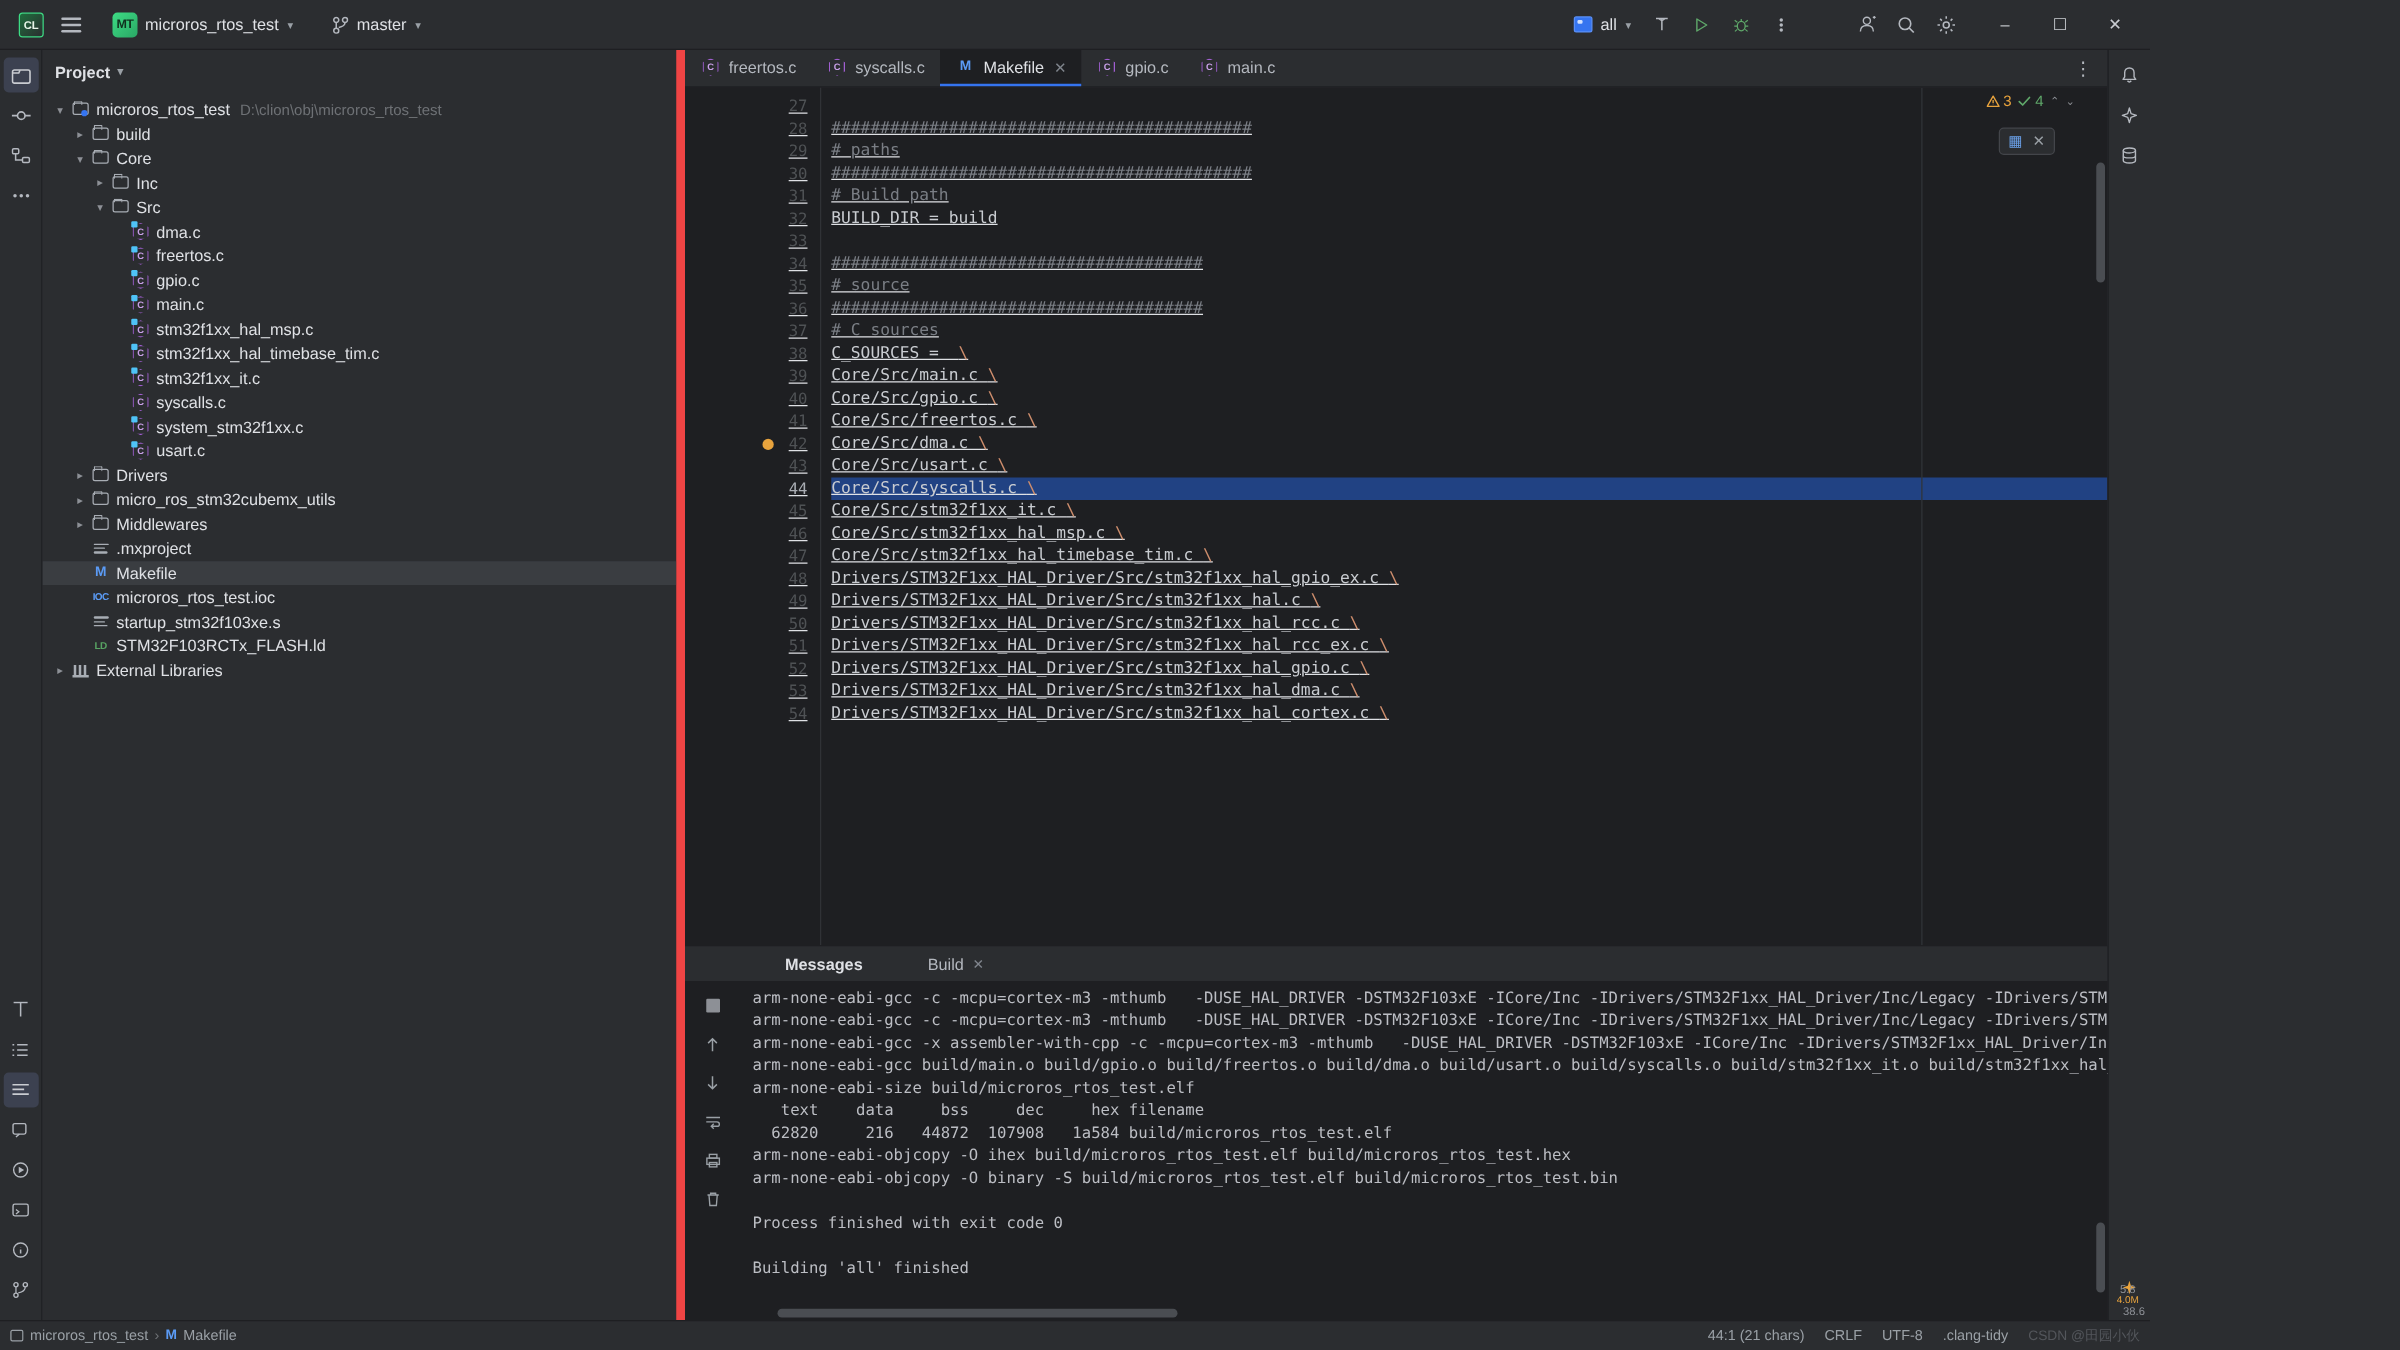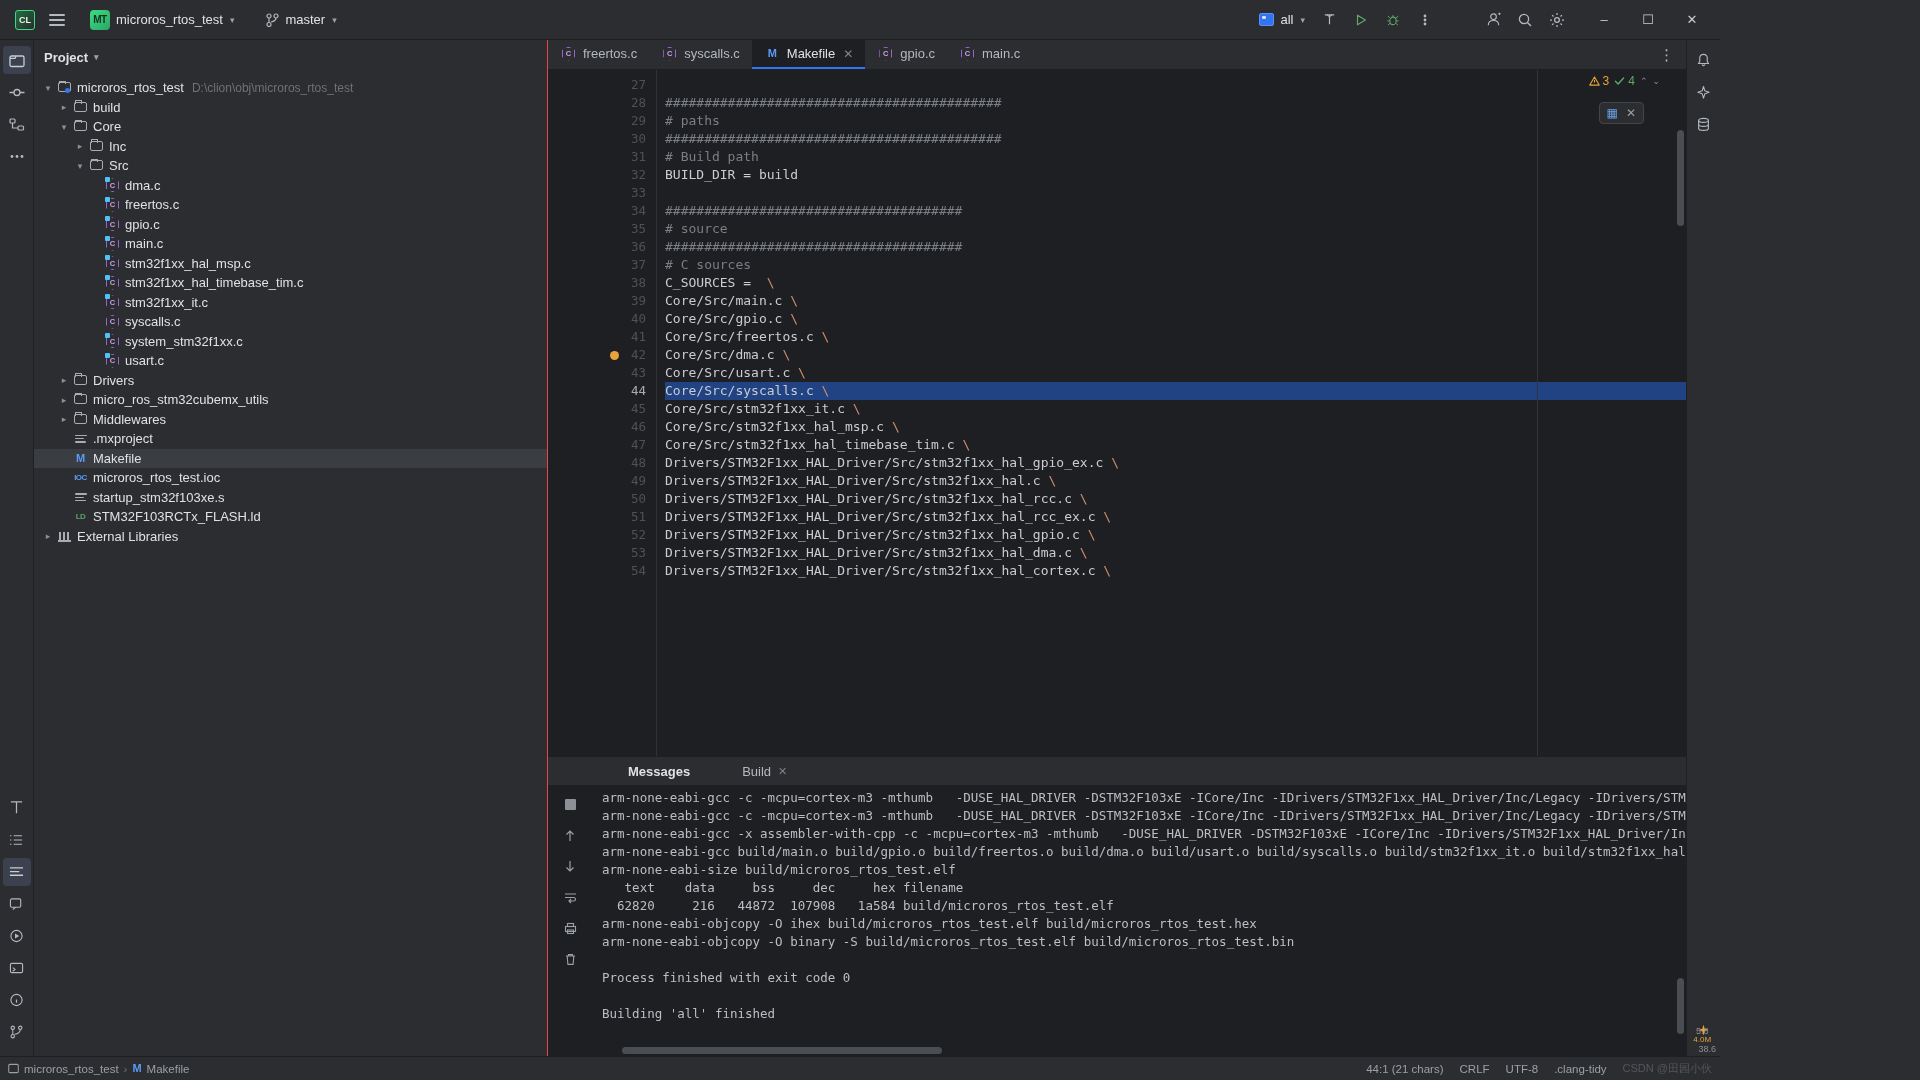--- a/index.html
+++ b/index.html
@@ -94,21 +94,21 @@
     width: 28px; height: 28px; margin-bottom: 4px;
     display: flex; align-items: center; justify-content: center;
     border-radius: 4px; color: #b4b8bf; cursor: default;
   }
   .stripe-btn.active { background: #3c4150; }
   .stripe-bottom { margin-top: auto; padding-bottom: 6px; display:flex; flex-direction:column; align-items:center;}
 
   
   .project-panel {
     width: 514px; min-width: 514px; background: #2b2d30;
-    display: flex; flex-direction: column; border-right: 1px solid #ef4444;
+    display: flex; flex-direction: column; border-right: 7px solid #ef4444;
   }
   .panel-header {
     height: 26px; display: flex; align-items: center; padding: 0 10px;
     font-size: 13px; font-weight: bold; color: #dfe1e5; gap: 5px;
     margin-top: 4px;
   }
   .tree { flex: 1; overflow: hidden; padding-top: 8px; font-size: 13px; }
   .tree-row {
     display: flex; align-items: center; height: 19.5px; padding-left: 6px;
     white-space: nowrap; cursor: default;
@@ -168,21 +168,21 @@
   .etab {
     display: flex; align-items: center; gap: 6px; padding: 0 12px;
     font-size: 13px; color: #b4b8bf; cursor: default; position: relative;
     border-bottom: 2px solid transparent;
   }
   .etab.active { color: #dfe1e5; border-bottom: 2px solid #3574f0; background:#1e1f22; }
   .etab .tabclose { font-size: 12px; color: #7f848c; margin-left: 2px; }
   .tabbar-spacer { flex: 1; }
   .tabbar-more { display:flex; align-items:center; padding: 0 12px; color:#b4b8bf; font-size:15px; }
 
-  .editor-wrap { flex: 1; display: flex; position: relative; min-height: 0; overflow: hidden; }
+  .editor-wrap { flex: 1; display: flex; position: relative; min-height: 0; overflow: hidden; text-decoration: underline; }
 
   .gutter-left-pad { width: 56px; min-width:56px; background: #1e1f22; }
   .gutter {
     width: 52px; min-width: 52px; background: #1e1f22;
     text-align: right; padding-right: 10px; padding-top: 6px;
     font-family: "DejaVu Sans Mono", monospace; font-size: 12.5px; color: #4f5255;
     user-select: none;
   }
   .gutter div { height: 18px; line-height: 18px; }
   .code {

